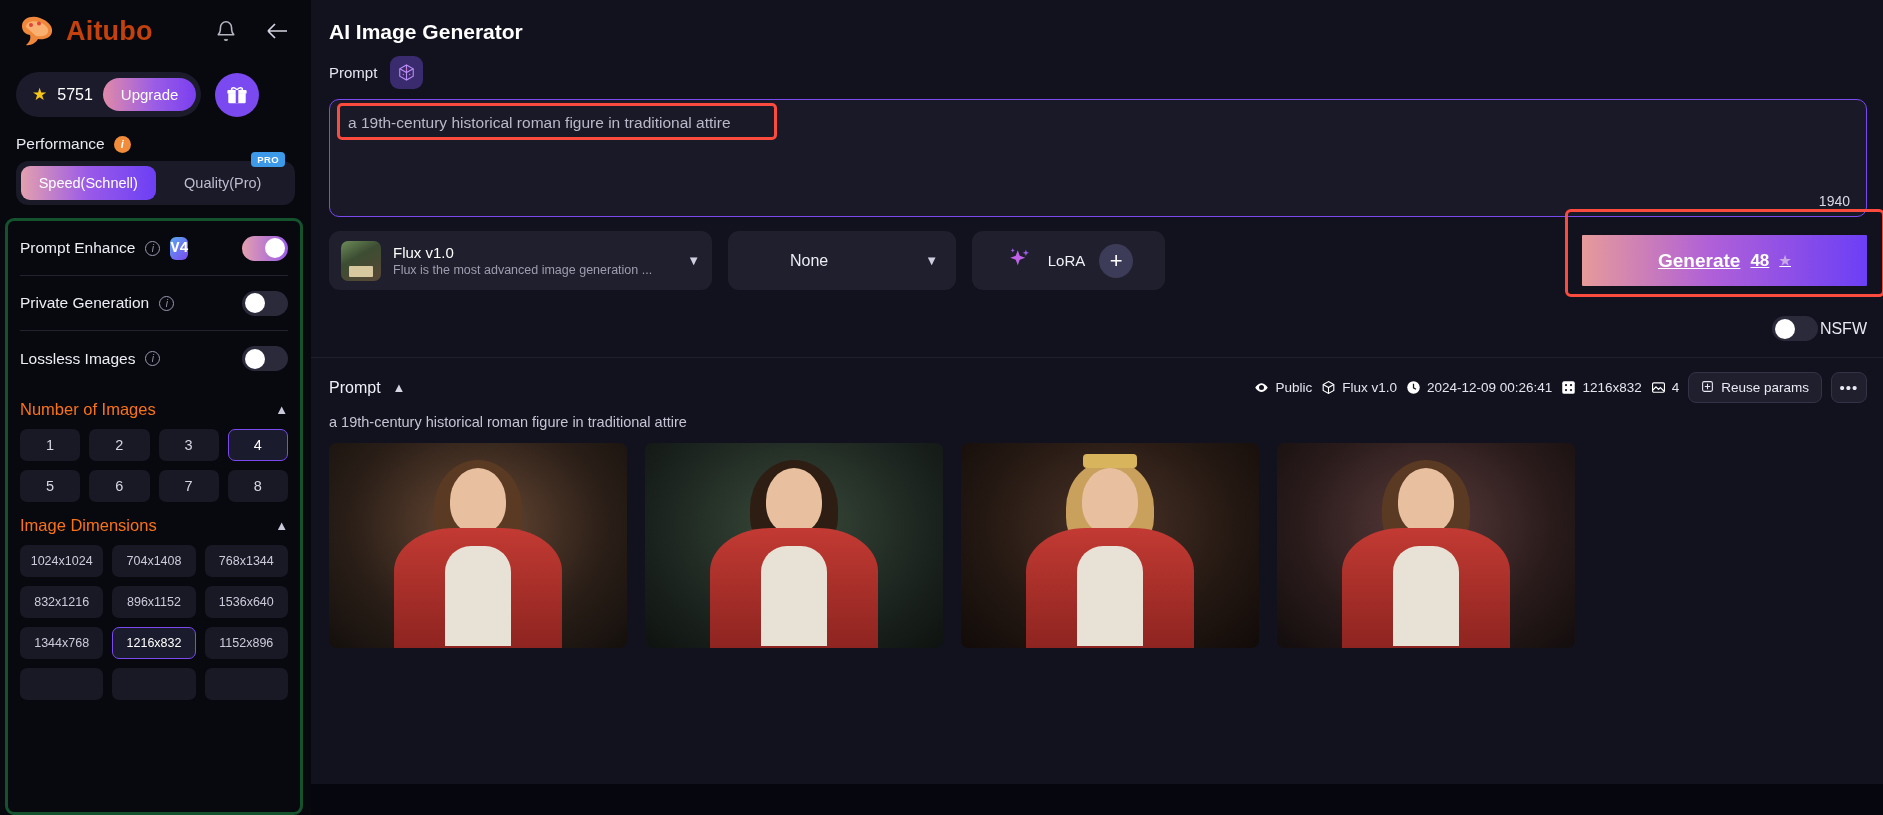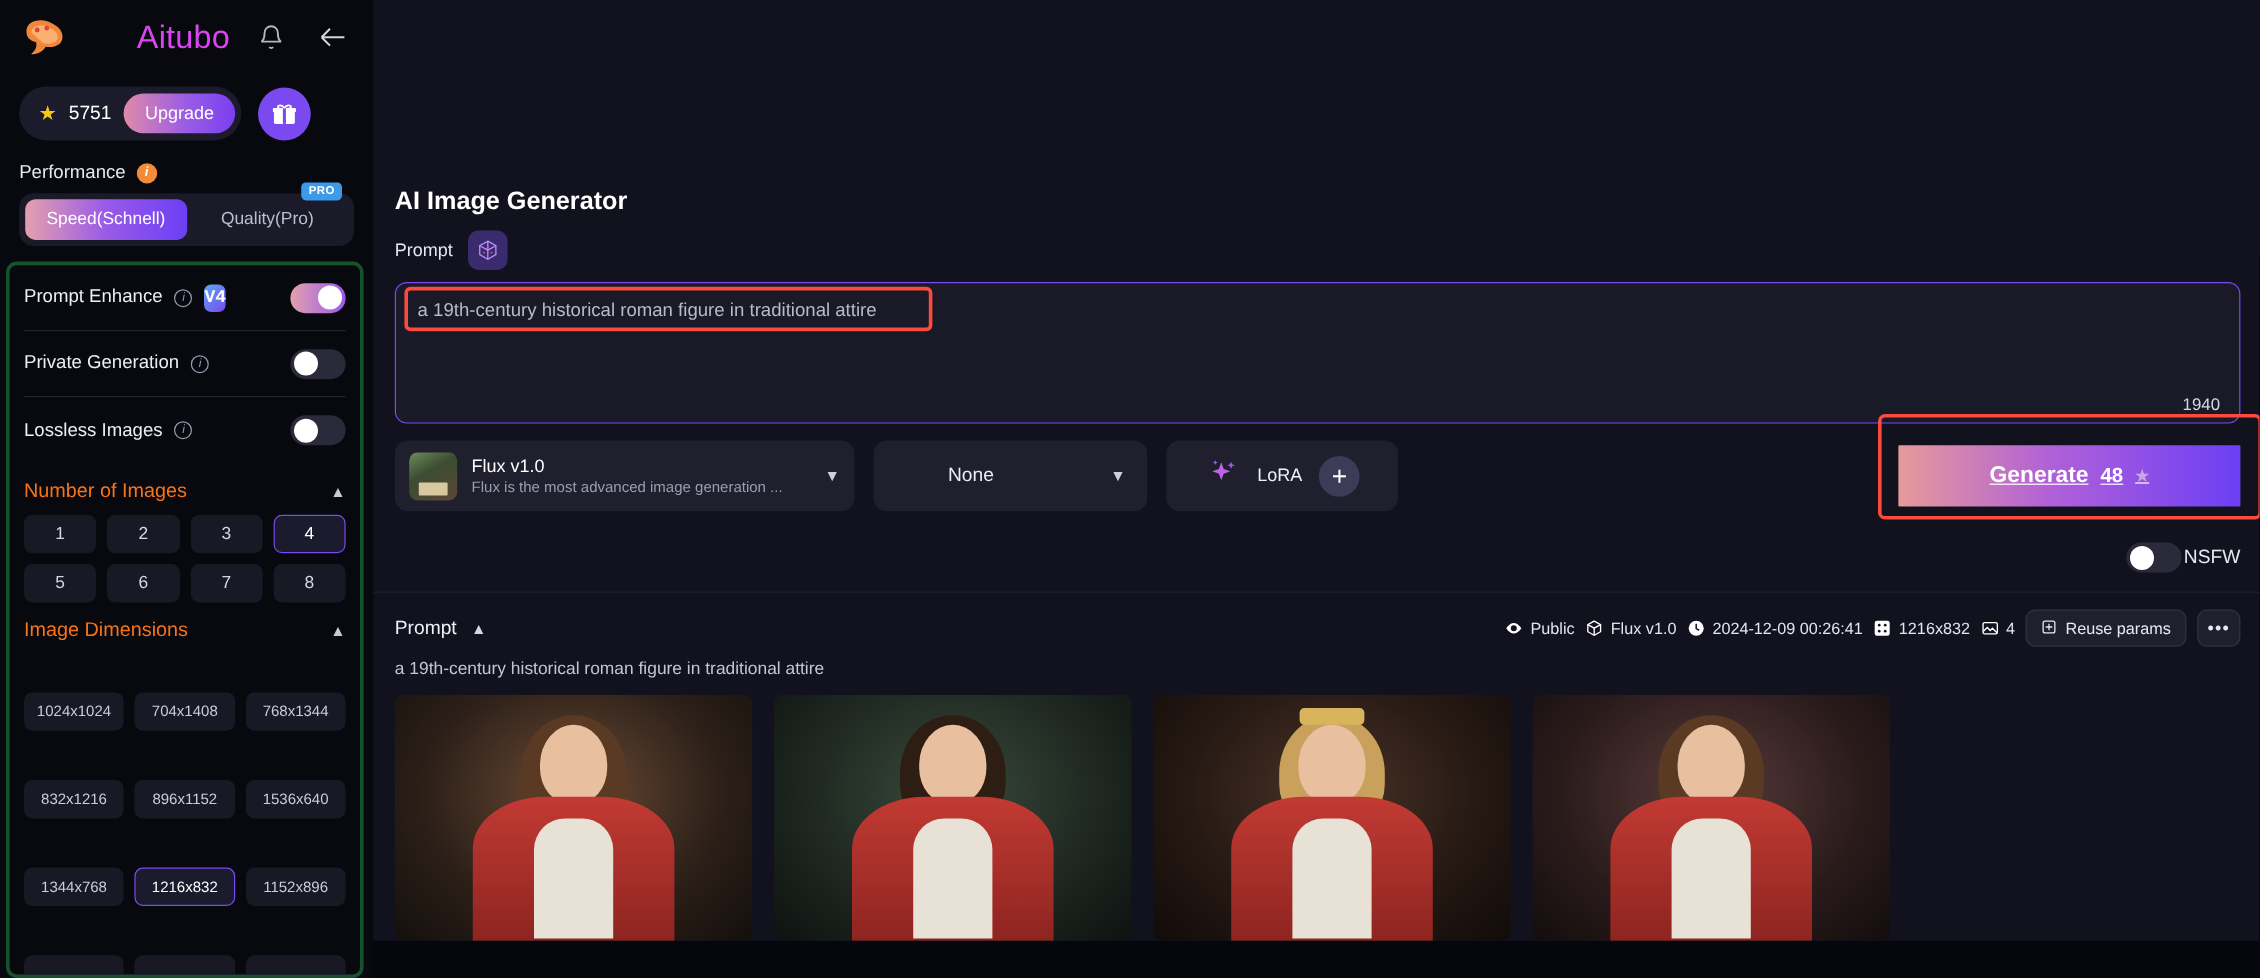--- a/index.html
+++ b/index.html
@@ -14,21 +14,21 @@
   
   .sidebar {
     width: 311px; height: 815px; background: #08080f;
     position: relative; flex: 0 0 311px;
     display: flex; flex-direction: column;
   }
   .brand-row {
     display: flex; align-items: center; height: 62px; padding: 0 18px; gap: 10px;
   }
   .logo { width: 38px; height: 34px; position: relative; flex: 0 0 38px; }
-  .brand-name { color: #d946ef; font-size: 27px; font-weight: normal; letter-spacing: .2px; margin-left: 48px; }
+  .brand-name { color: #c2410c; font-size: 27px; font-weight: bold; letter-spacing: .2px; }
   .brand-spacer { flex: 1; }
   .bell { width: 22px; height: 22px; opacity: .85; cursor: pointer; }
   .backarrow { width: 24px; height: 20px; margin-left: 18px; margin-right: 4px; cursor: pointer; }
 
   .credit-row { display: flex; align-items: center; padding: 10px 16px 0 16px; gap: 14px; }
   .credit-pill {
     display: flex; align-items: center; background: #1b1b2b;
     border-radius: 26px; height: 45px; padding: 4px 5px 4px 16px; gap: 10px;
   }
   .credit-star { font-size: 17px; color: #f5c518; }
@@ -115,29 +115,29 @@
     height: 32px; background: #191925; border-radius: 7px; color: #d6d6e4;
     display: flex; align-items: center; justify-content: center;
     font-size: 14.5px; cursor: pointer;
   }
   .num-cell.sel { border: 1.4px solid #7a49f0; color: #fff; background: #1b1b2e; }
 
   .dim-grid { display: grid; grid-template-columns: repeat(3, 1fr); gap: 9px; }
   .dim-cell {
     height: 32px; background: #191925; border-radius: 7px; color: #cbcbdb;
     display: flex; align-items: center; justify-content: center;
-    font-size: 12.5px; cursor: pointer; margin-top: 32px;
+    font-size: 12.5px; cursor: pointer;
   }
   .dim-cell.sel { border: 1.4px solid #7a49f0; color: #fff; background: #1b1b2e; }
   .dim-partial { margin-top: 9px; display: grid; grid-template-columns: repeat(3, 1fr); gap: 9px; }
 
   
   .main {
     flex: 1; background: #12121e; height: 784px; position: relative;
-    display: flex; flex-direction: column; justify-content: flex-end;
+    display: flex; flex-direction: column;
   }
   .page-title {
     color: #fff; font-size: 21px; font-weight: bold; padding: 20px 0 0 18px;
   }
   .prompt-head { display: flex; align-items: center; gap: 13px; padding: 12px 0 0 18px; }
   .prompt-head-label { color: #e6e6f0; font-size: 15px; }
   .dice-btn {
     width: 33px; height: 33px; border-radius: 9px; background: #3a2a6e;
     display: flex; align-items: center; justify-content: center; cursor: pointer;
   }

